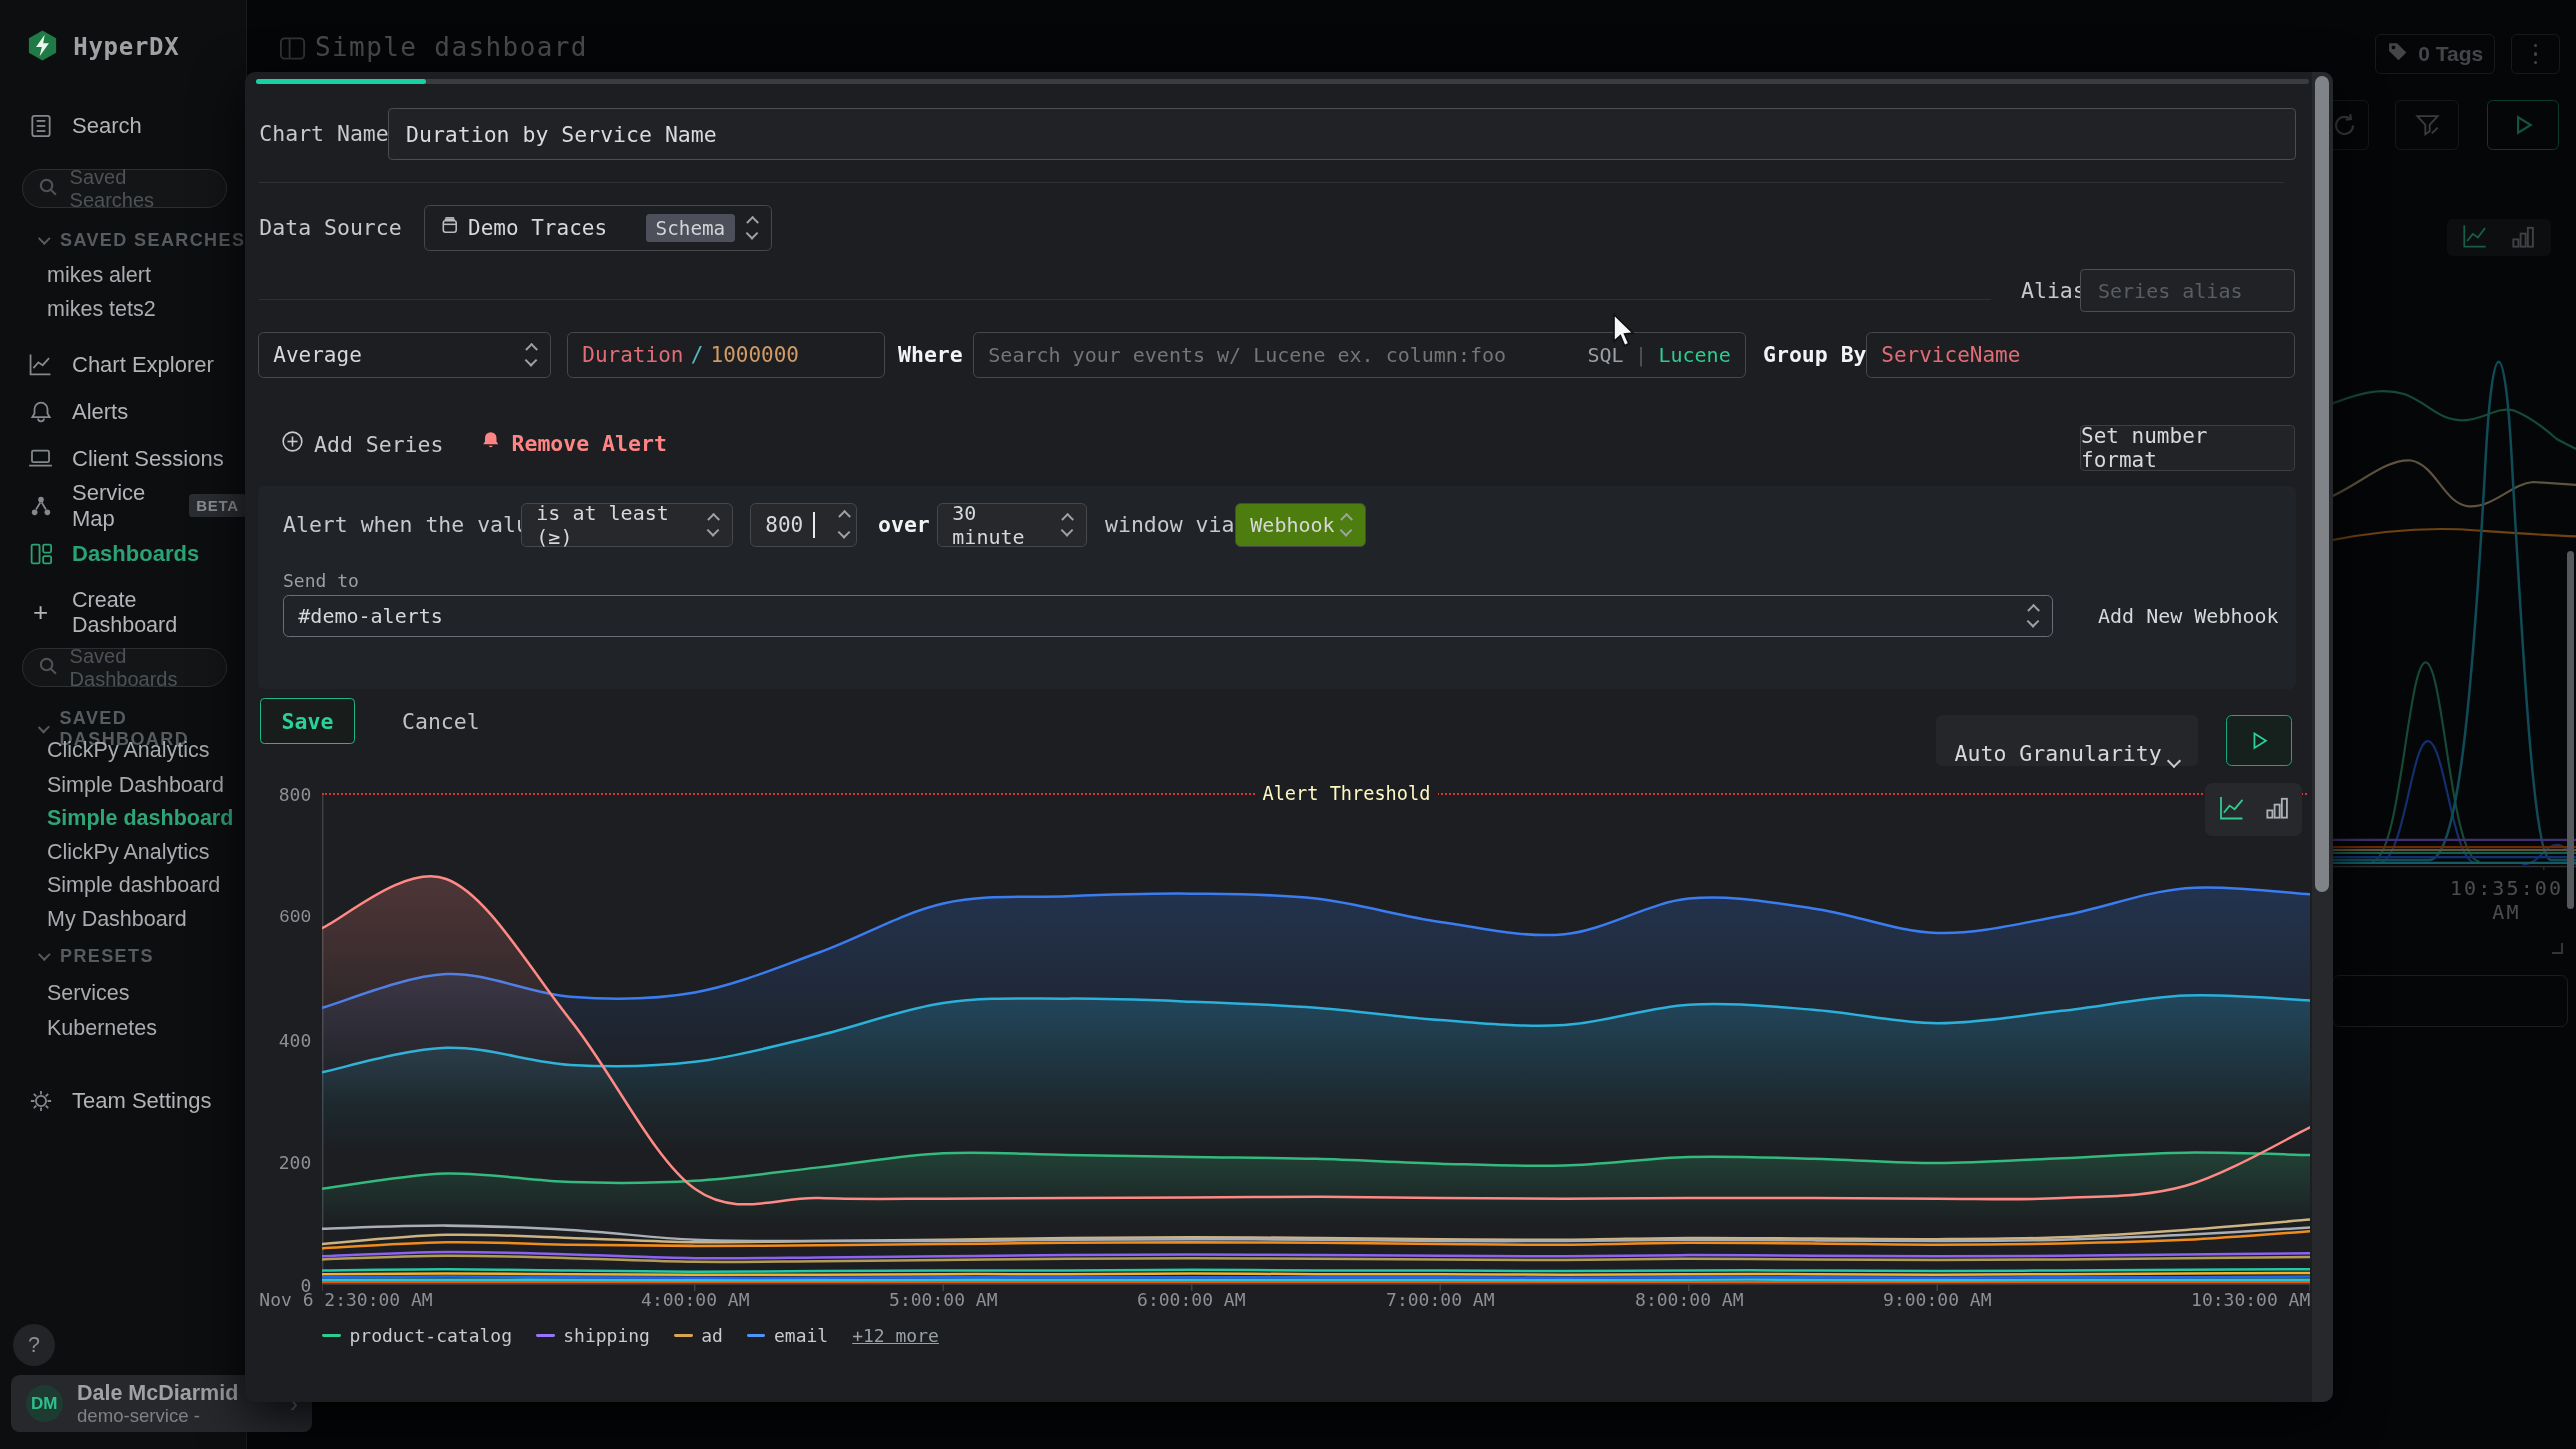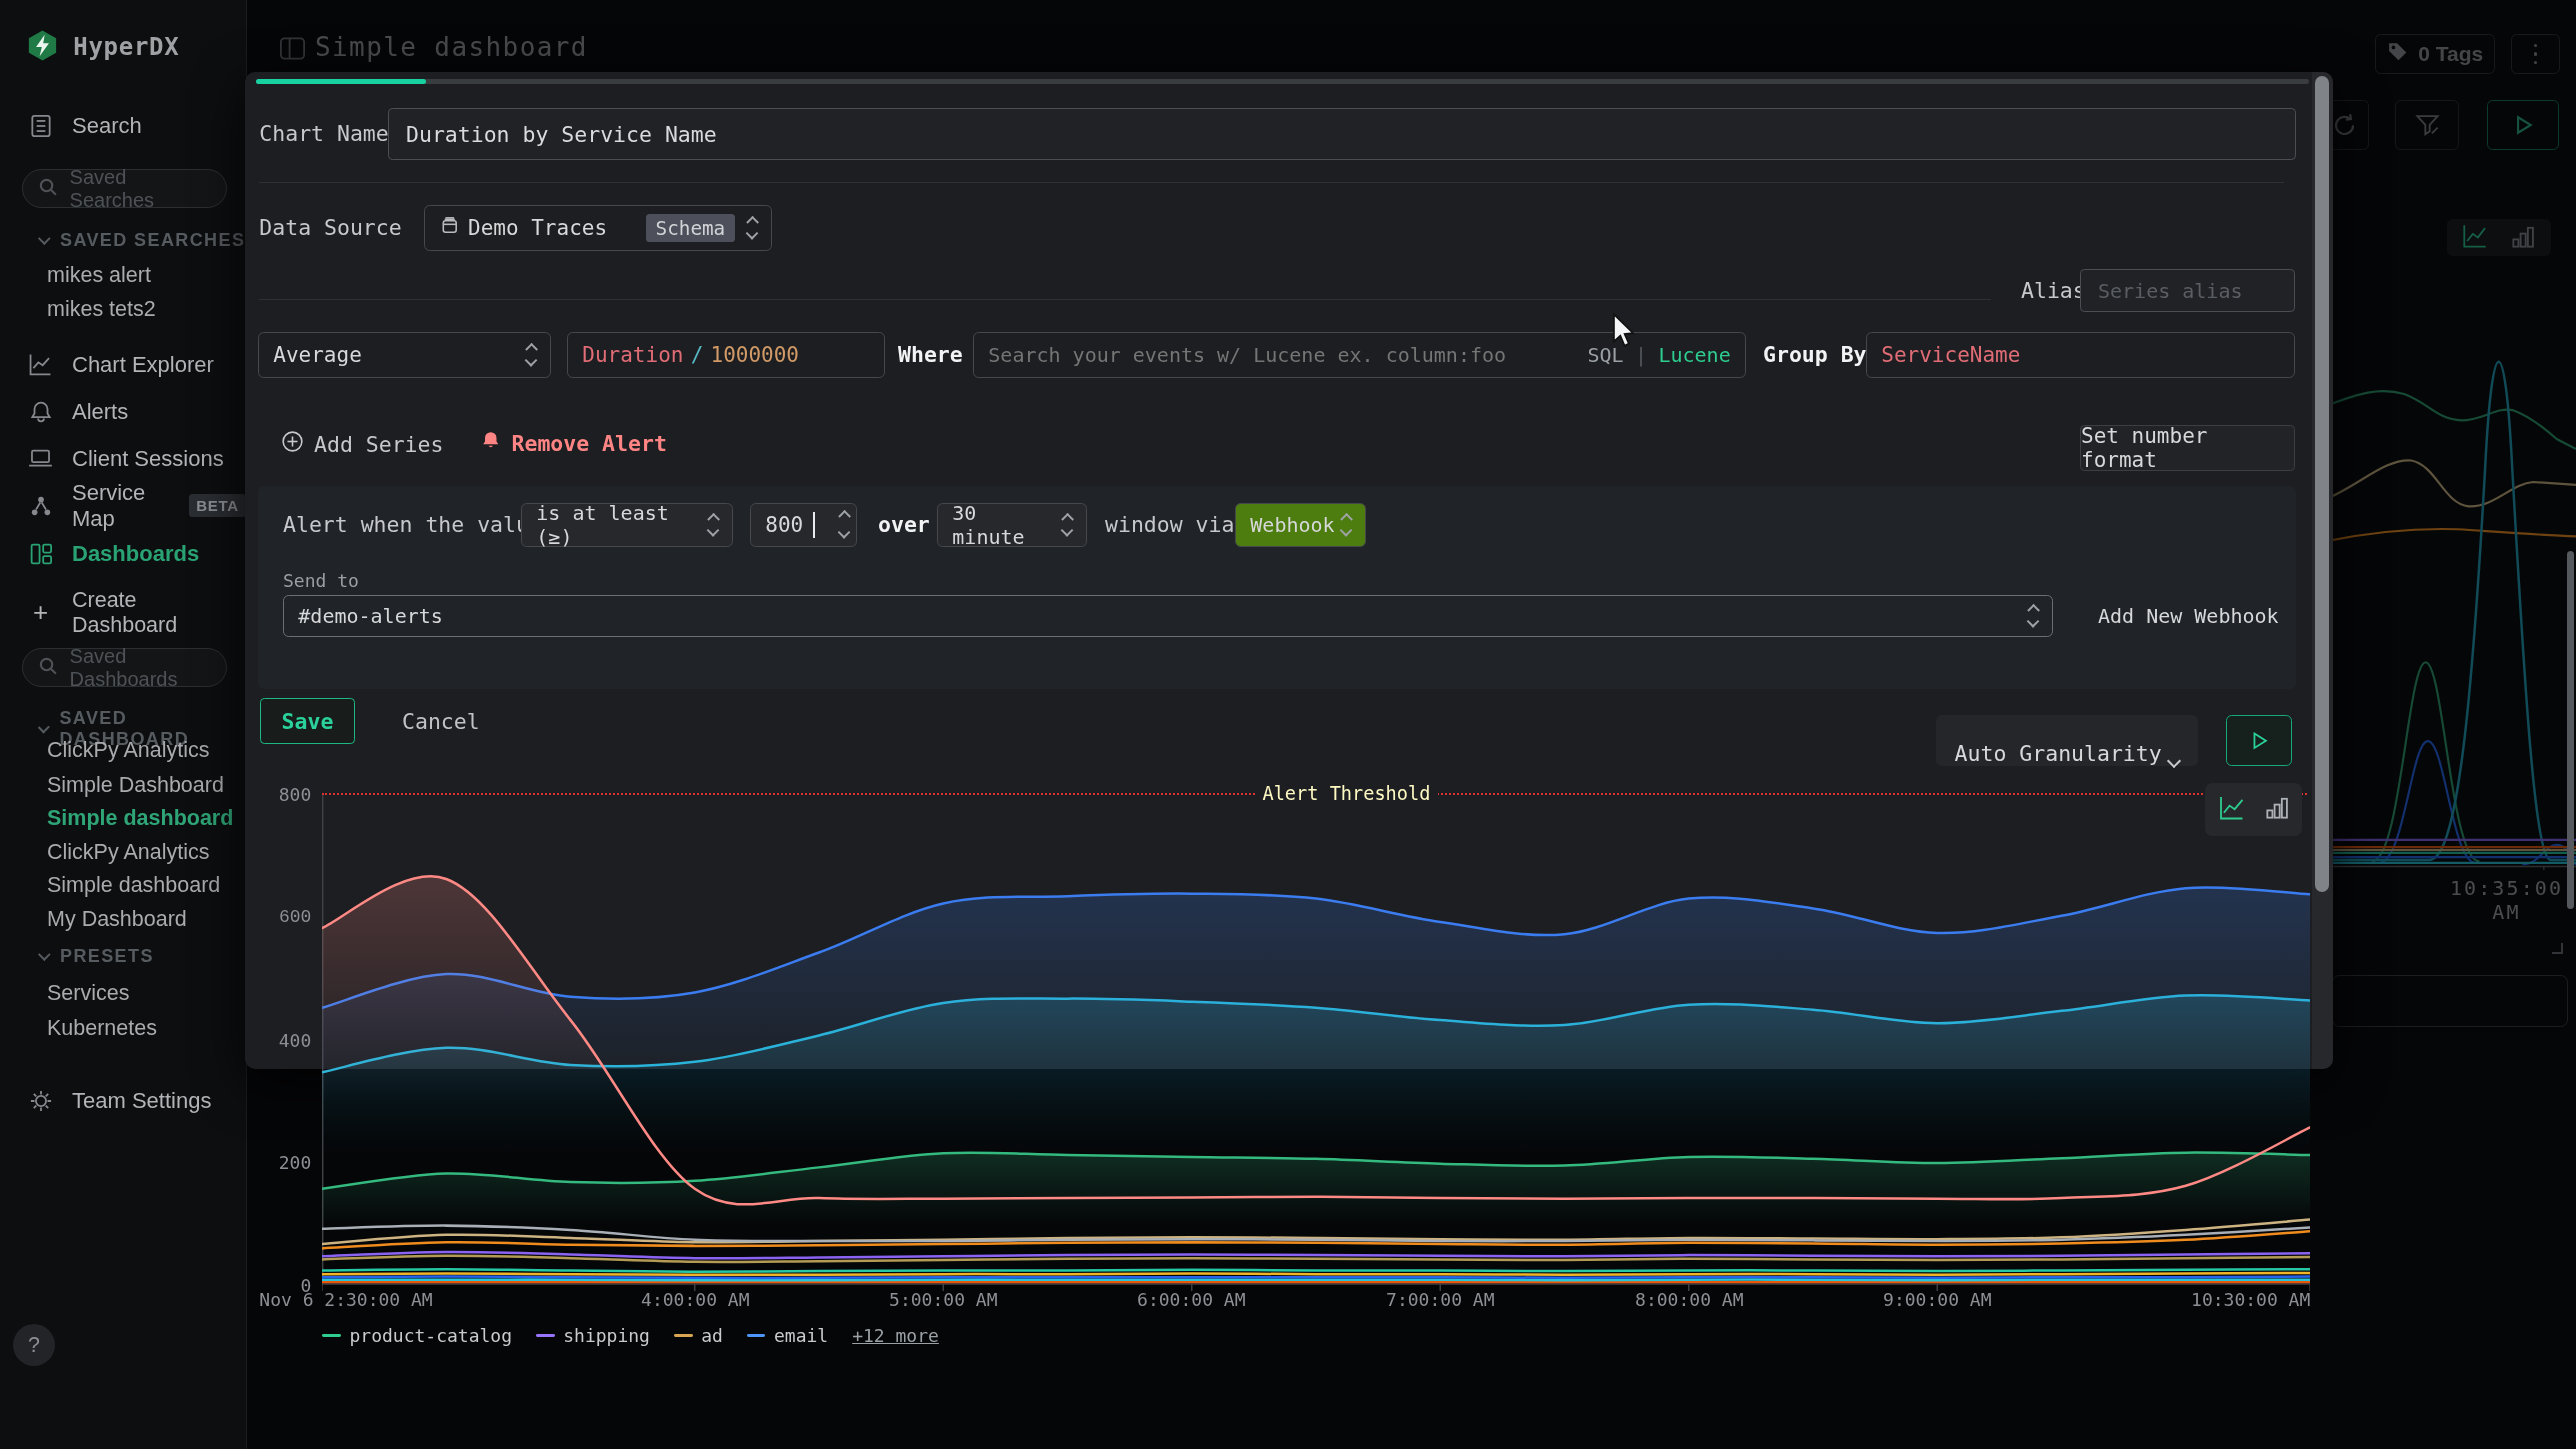--- a/index.html
+++ b/index.html
@@ -59,21 +59,21 @@
   .tool-filter  { left:2148px; width:64px; }
   .tool-play    { left:2240px; width:72px; border-color:#177a58; color:#2ab184; }
   .bg-toggle { left:2200px; top:219px; width:104px; height:37px; background:#17191c; border-radius:5.7px;
                display:flex; align-items:center; justify-content:center; gap:18.6px; }
   .bg-time { left:2190px; top:876px; font-size:20px; color:#a3a3a3; letter-spacing:2.1px;text-align:center; }
   .bg-resize { left:2305px; top:943px; width:11.4px; height:11.4px; border-right:2.9px solid #6a6d72; border-bottom:2.9px solid #6a6d72; }
   .bg-panel2 { left:2085px; top:975px; width:236px; height:52px; border:1.4px solid #393c40; border-radius:7.2px; }
   .dim { position:absolute; inset:0; background:rgba(4,5,7,0.55); z-index:2; }
 
   
-  .modal { position:absolute; left:245px; top:72px; width:2088px; height:997px; background:#1c1e21;
+  .modal { position:absolute; left:245px; top:72px; width:2088px; height:1330px; background:#1c1e21;
            border-radius:10px; z-index:4; box-shadow:0 13px 50px rgba(0,0,0,0.8); }
   .modal > * { position:absolute; }
   .accent-track { top:7.2px; left:11.4px; right:24px; height:5px; background:#3a3d40; border-radius:2.9px; }
   .accent-fill { position:absolute; left:0; top:0; height:100%; width:170px; background:#17d1a0; border-radius:2.9px; }
   .mlabel { font-size:21.5px; color:#c6c8cb; }
   .blabel { font-size:21.5px; color:#f2f3f4; font-weight:bold; }
   .inp { border:1.4px solid #4b4e53; border-radius:4.3px; background:#202226; color:#d9dadc;
          font-family:"DejaVu Sans Mono",monospace; font-size:21.5px; padding:0 17px;
          display:flex; align-items:center; }
   input.inp::placeholder { color:#5a5e63; }
@@ -258,20 +258,28 @@
         <svg width="26" height="26" viewBox="0 0 36 36" fill="none" stroke="currentColor" stroke-width="2.5">
             <circle cx="18" cy="18" r="7"></circle>
             <path d="M18 4v5 M18 27v5 M4 18h5 M27 18h5 M8 8l3.5 3.5 M24.5 24.5 L28 28 M28 8l-3.5 3.5 M11.5 24.5 L8 28"></path>
           </svg>
       </span>
       <span>Team Settings</span>
     </div>
 
     <div class="help-circle" style="top:1324px;">?</div>
 
+    <div class="user-card" style="top:1375px;">
+      <div class="avatar">DM</div>
+      <div class="user-meta">
+        <div class="user-name">Dale McDiarmid</div>
+        <div class="user-sub">demo-service -</div>
+      </div>
+      <div class="user-chev">›</div>
+    </div>
   </nav>
 
   <div class="main">
     <div class="collapse-btn">
       <svg width="29" height="29" viewBox="0 0 40 40" fill="none" stroke="currentColor" stroke-width="2.5">
           <rect x="4" y="6" width="32" height="28" rx="5"></rect>
           <line x1="16" y1="6" x2="16" y2="34"></line>
         </svg>
     </div>
     <div class="topbar-title">Simple dashboard</div>

